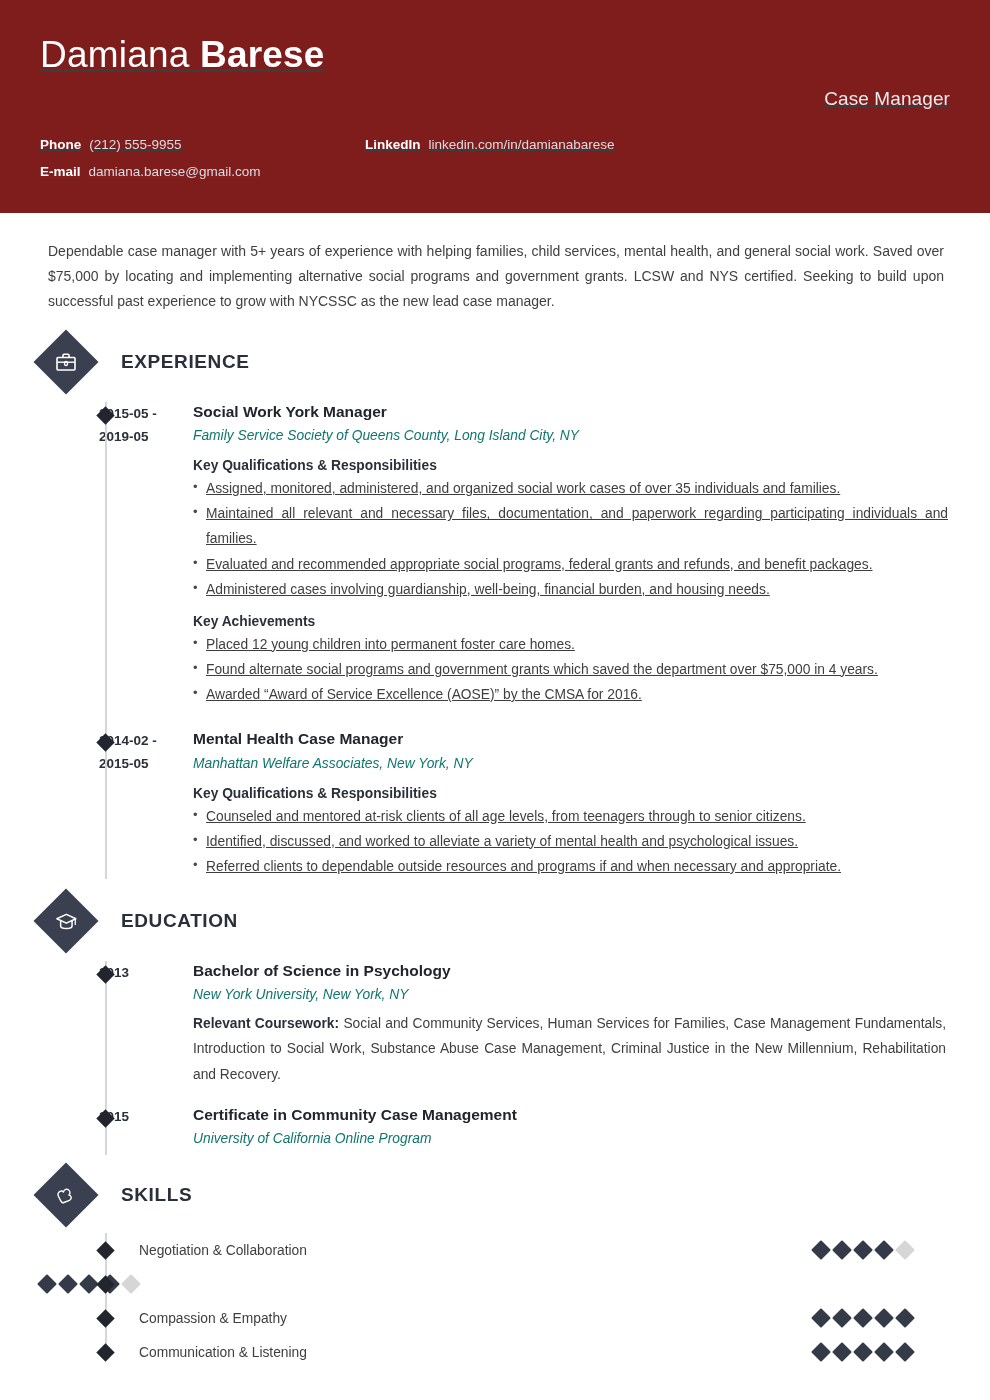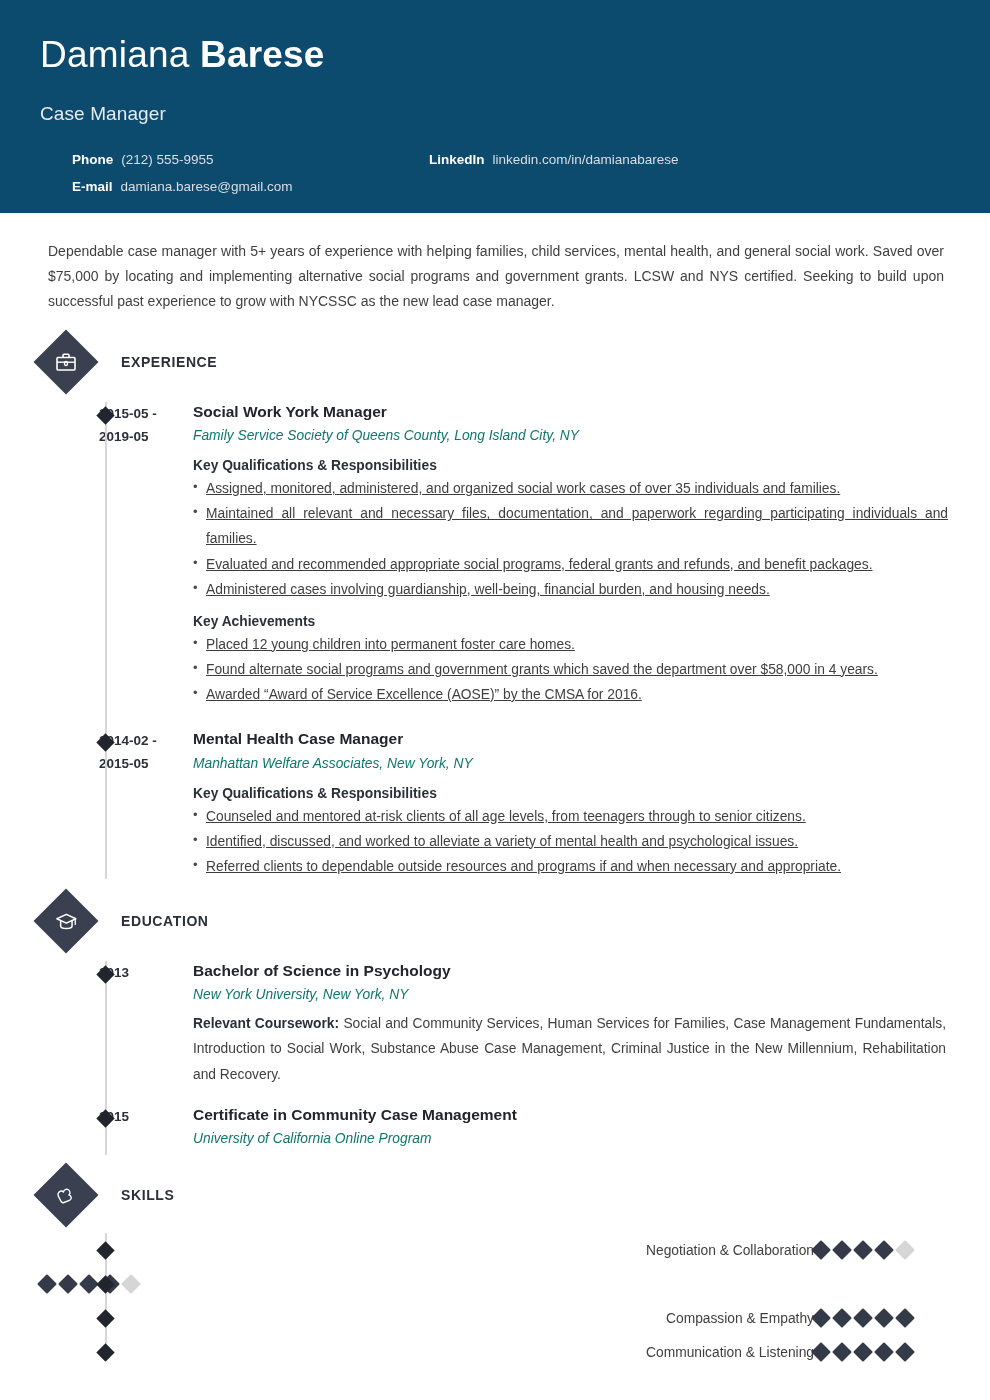--- a/index.html
+++ b/index.html
@@ -7,45 +7,47 @@
     width: 990px;
     height: 1400px;
     background: #ffffff;
     font-family: "Liberation Sans", sans-serif;
     color: #3d3d3d;
   }
   .page { position: relative; width: 990px; height: 1400px; background: #fff; overflow: hidden; }
 
   
   .header {
-    background: #0c4a6e;
+    background: #7f1d1d;
     padding: 34px 40px 14px 40px;
     height: 213px;
+    text-decoration: underline;
   }
   .name {
     font-size: 37px;
     color: #ffffff;
     font-weight: 400;
     letter-spacing: 0.2px;
     line-height: 1.15;
   }
   .name b { font-weight: 700; }
   .job-title {
     font-size: 19px;
     color: #e9eaee;
     font-weight: 400;
-    margin-top: 26px;
+    margin-top: 11px;
     letter-spacing: 0.1px;
+    text-align: right;
   }
   .contact-grid {
     margin-top: 27px;
     width: 100%;
   }
   .contact-row { display: flex; margin-bottom: 12px; }
-  .contact-cell { display: flex; align-items: flex-start; margin-left: 32px; }
+  .contact-cell { display: flex; align-items: flex-start; }
   .contact-cell.col1 { width: 325px; }
   .c-label {
     font-size: 13.5px; font-weight: 700; color: #ffffff;
     white-space: nowrap;
   }
   .c-value {
     font-size: 13.5px; font-weight: 400; color: #dcdee4;
     margin-left: 8px; white-space: nowrap;
   }
 
@@ -74,21 +76,21 @@
   .diamond-badge {
     width: 46px; height: 46px;
     background: #3a4050;
     transform: rotate(45deg);
     margin-left: 3px;
     display: flex; align-items: center; justify-content: center;
     flex: 0 0 auto;
   }
   .diamond-badge > svg { transform: rotate(-45deg); display:block; }
   .section-title {
-    font-size: 14px;
+    font-size: 19px;
     font-weight: 700;
     color: #2b2f3a;
     letter-spacing: 0.6px;
     margin-left: 32px;
   }
 
   
   .timeline { position: relative; padding-left: 0; }
   .tl-line {
     position: absolute;
@@ -149,21 +151,21 @@
     color: #4a4a4a;
     font-size: 13px;
   }
   .edu-text {
     font-size: 13.8px; line-height: 1.82; color: #3f3f3f;
     text-align: justify; padding-right: 4px;
   }
   .edu-text b { color: #2b2f3a; font-weight: 700; }
 
   
-  .skills-list { position: relative; margin-top: 12px; text-align: right; }
+  .skills-list { position: relative; margin-top: 12px; }
   .skill-row {
     position: relative;
     display: flex; align-items: center;
     height: 34px;
   }
   .skill-row .marker {
     position: absolute;
     left: 59px; top: 50%;
     margin-top: -6px;
     width: 13px; height: 13px;
@@ -252,21 +254,21 @@
             <ul class="bullets">
               <li>Assigned, monitored, administered, and organized social work cases of over 35 individuals and families.</li>
               <li>Maintained all relevant and necessary files, documentation, and paperwork regarding participating individuals and families.</li>
               <li>Evaluated and recommended appropriate social programs, federal grants and refunds, and benefit packages.</li>
               <li>Administered cases involving guardianship, well-being, financial burden, and housing needs.</li>
             </ul>
 
             <div class="sub-head">Key Achievements</div>
             <ul class="bullets">
               <li>Placed 12 young children into permanent foster care homes.</li>
-              <li>Found alternate social programs and government grants which saved the department over $58,000 in 4 years.</li>
+              <li>Found alternate social programs and government grants which saved the department over $75,000 in 4 years.</li>
               <li>Awarded “Award of Service Excellence (AOSE)” by the CMSA for 2016.</li>
             </ul>
           </div>
         </div>
 
         <div class="entry" style="margin-top:22px;">
           <div class="marker"></div>
           <div class="dates">
             <div>2014-02 -</div>
             <div>2015-05</div>

